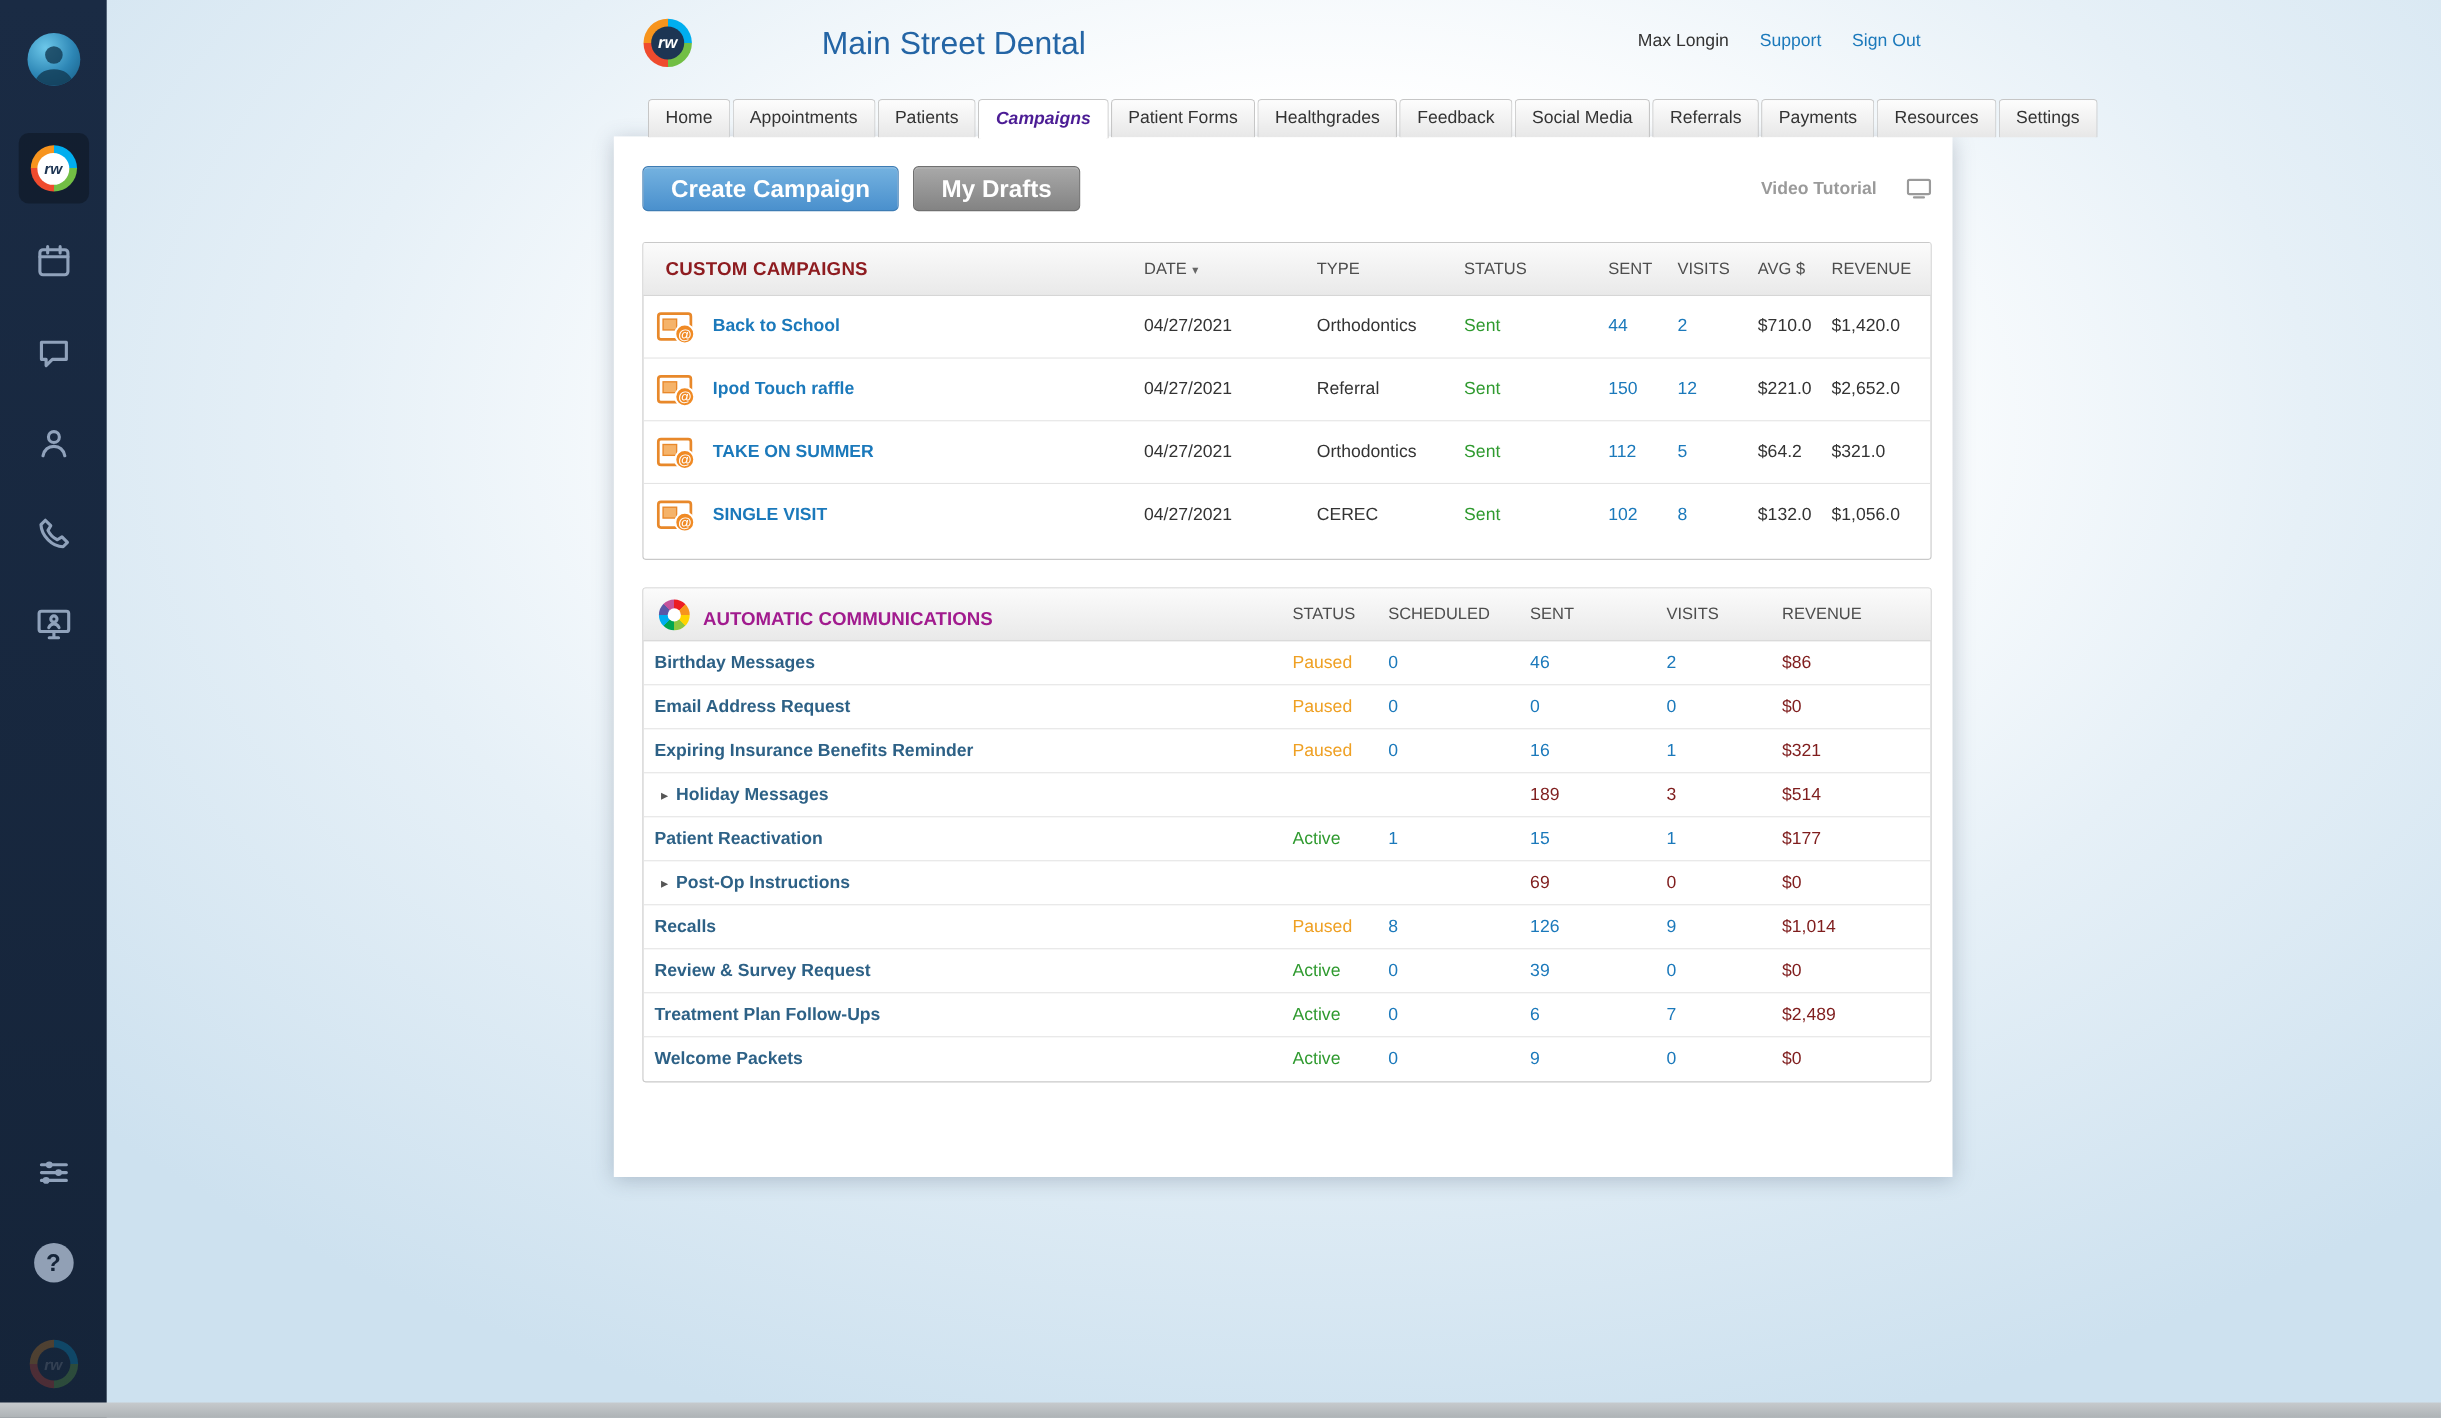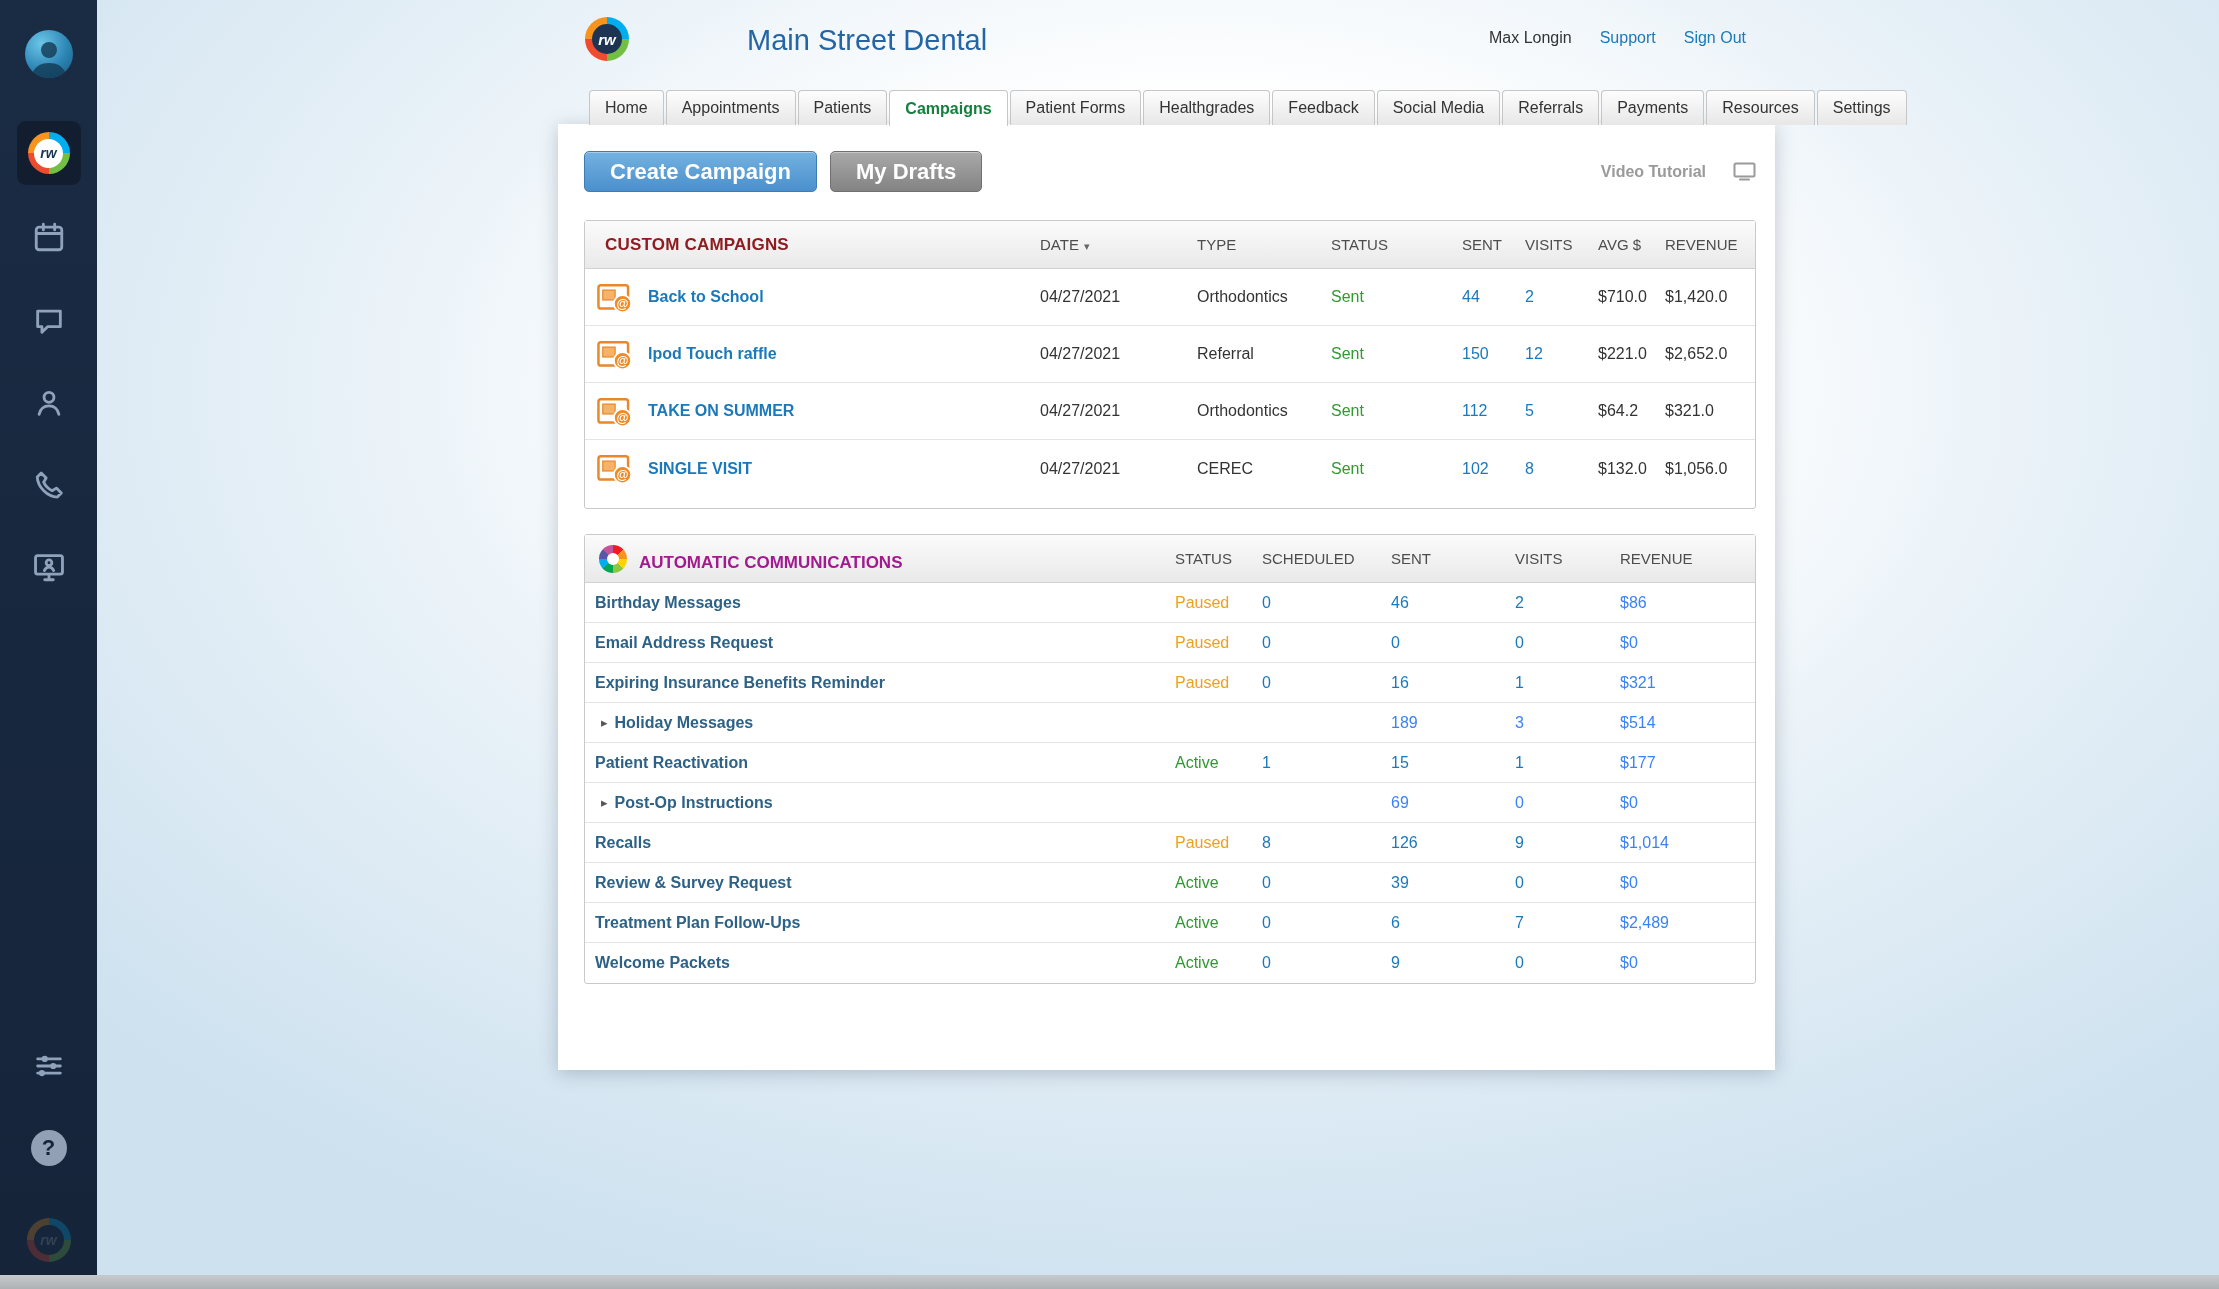--- a/index.html
+++ b/index.html
@@ -69,21 +69,21 @@
 
   
   .tabs { position:absolute; left:492px; top:90px; display:flex; z-index:6; }
   .tab {
     height:35px; display:flex; align-items:center; padding:0 15px;
     background:linear-gradient(#fdfdfd,#e7e7e7);
     border:1px solid #c6c6c6; border-bottom:none;
     border-radius:4px 4px 0 0; font-size:16px; color:#333;
     margin-right:2px; cursor:pointer; white-space:nowrap;
   }
-  .tab.active { background:#fff; font-weight:bold; color:#15803d; height:36px; }
+  .tab.active { background:#fff; font-weight:bold; color:#4c1d95; height:36px;font-style:italic; }
 
   
   .panel {
     position:absolute; left:461px; top:124px; width:1217px; height:946px;
     background:#fff; box-shadow:0 3px 18px rgba(50,70,95,.28);
     padding:0 19px 0 26px; z-index:4;
   }
   .toolbar { display:flex; align-items:center; margin-top:27px; height:41px; position:relative; }
   .btn {
     height:41px; padding:0 25px; border-radius:5px; color:#fff;
@@ -134,21 +134,21 @@
   }
   .ac-row:last-of-type { border-bottom:none; }
   .ac-name { padding-left:10px; display:flex; align-items:center; }
   .ac-name a { font-weight:bold; color:#2d6186; cursor:pointer; font-size:16px; }
   .ac-name.indent { padding-left:16px; }
   .tri { color:#555; font-size:13px; margin-right:7px; cursor:pointer; }
 
   .st.sent, .st.active { color:#2f9a2f; }
   .st.paused { color:#efa023; }
   a.val { color:#1b79bb; cursor:pointer; }
-  .plain { color:#3b82f6; }
+  .plain { color:#7f1d1d; }
   .cell { overflow:hidden; white-space:nowrap; }
 </style>
 </head>
 <body>
 
 <div class="sidebar">
   <div class="sb-item" style="top:30px;">
     <div class="avatar-circle">
       <svg width="48" height="40" viewBox="0 0 48 40">
         <circle cx="24" cy="12" r="8" fill="#123a52" opacity=".8"></circle>

